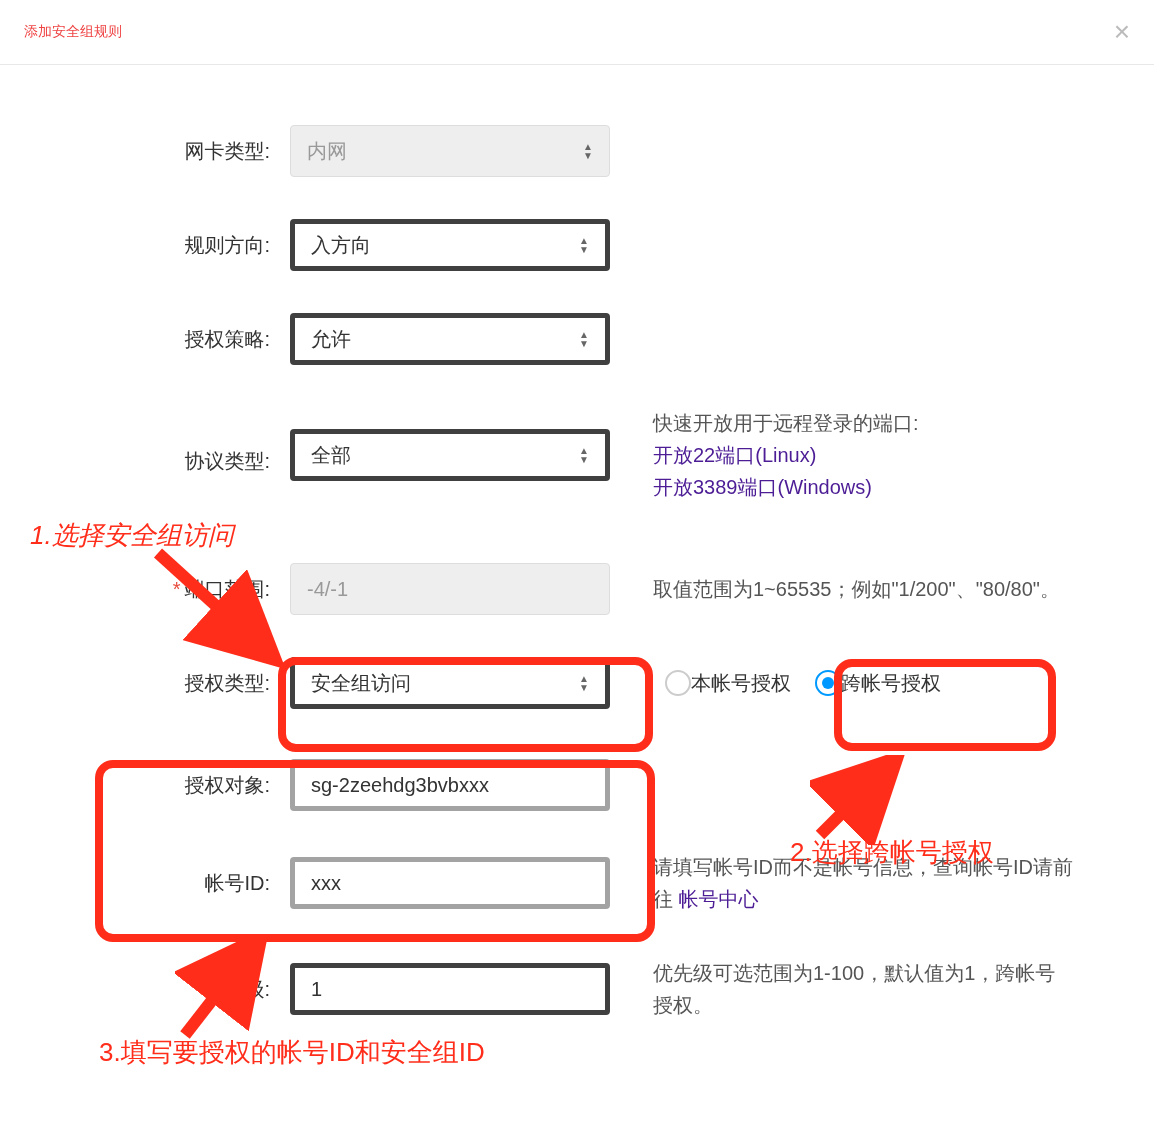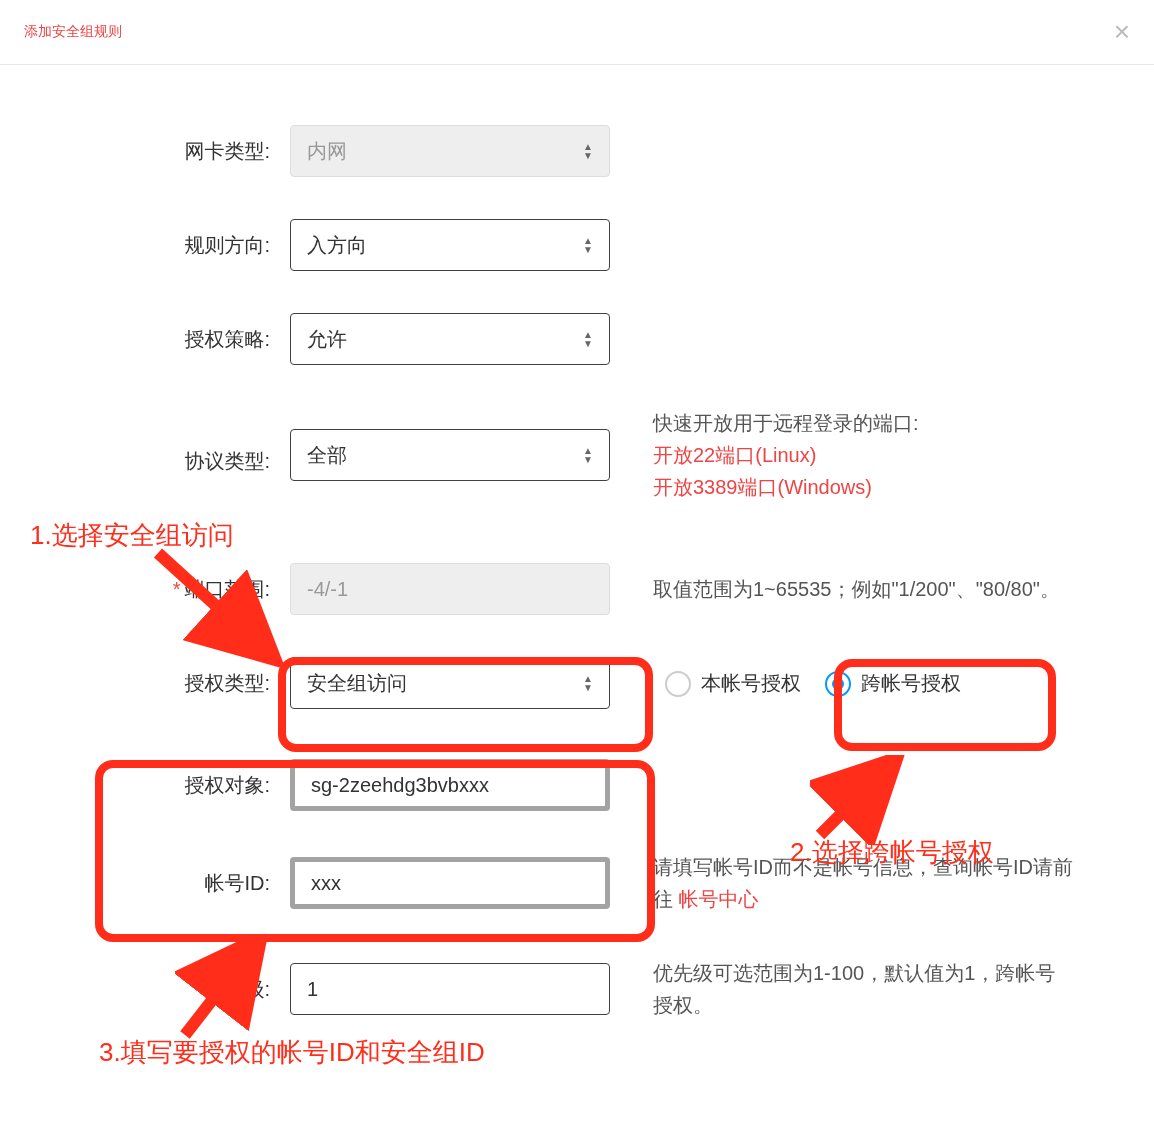--- a/index.html
+++ b/index.html
@@ -46,25 +46,25 @@
     }
     .required-mark { color: #e74c3c; margin-right: 4px; }
     .input-col { width: 330px; }
     .help-col {
       margin-left: 33px;
       font-size: 20px;
       color: #555;
       max-width: 420px;
       line-height: 1.6;
     }
-    .help-col a { color: #ef4444; text-decoration: none; display: inline-block; }
+    .help-col a { color: #4c1d95; text-decoration: none; display: inline-block; }
     .select-box, .text-input, .disabled-input {
       width: 320px;
       height: 52px;
-      border: 1px solid #404040;
+      border: 5px solid #404040;
       border-radius: 4px;
       padding: 0 16px;
       font-size: 20px;
       color: #333;
       display: flex;
       align-items: center;
       justify-content: space-between;
       background: #fff;
     }
     .disabled-input {
@@ -81,31 +81,31 @@
     }
     .spinner span { line-height: 8px; }
     .text-input { display: block; }
     .text-input.green { border: 5px solid #a3a3a3; }
     .radio-group {
       display: flex;
       align-items: center;
       gap: 24px;
       margin-left: 45px;
     }
-    .radio-opt { display: flex; align-items: flex-end; gap: 10px; font-size: 20px; color: #333; cursor: pointer; }
+    .radio-opt { display: flex; align-items: flex-start; font-size: 20px; color: #333; cursor: pointer; }
     .radio-outer {
       width: 26px; height: 26px; border-radius: 50%;
       border: 2px solid #ccc; display: flex; align-items: center; justify-content: center;
     }
     .radio-outer.checked { border-color: #0099ff; }
     .radio-inner { width: 12px; height: 12px; border-radius: 50%; background: #0099ff; }
 
     
     .anno { position: absolute; color: #ff2d1a; font-size: 26px; font-weight: 500; z-index: 5; }
-    .anno-1 { left: 30px; top: 453px; }
+    .anno-1 { left: 30px; top: 453px; font-style: italic; }
     .anno-2 { left: 790px; top: 770px; }
     .anno-3 { left: 99px; top: 970px; }
 
     .red-box { position: absolute; border: 8px solid #ff2d1a; border-radius: 18px; z-index: 3; pointer-events: none; }
     .box-1 { left: 278px; top: 592px; width: 375px; height: 95px; }
     .box-2 { left: 834px; top: 594px; width: 222px; height: 92px; }
     .box-3 { left: 95px; top: 695px; width: 560px; height: 182px; }
 
     .arrow { position: absolute; z-index: 4; }
     .arrow svg { display: block; }

